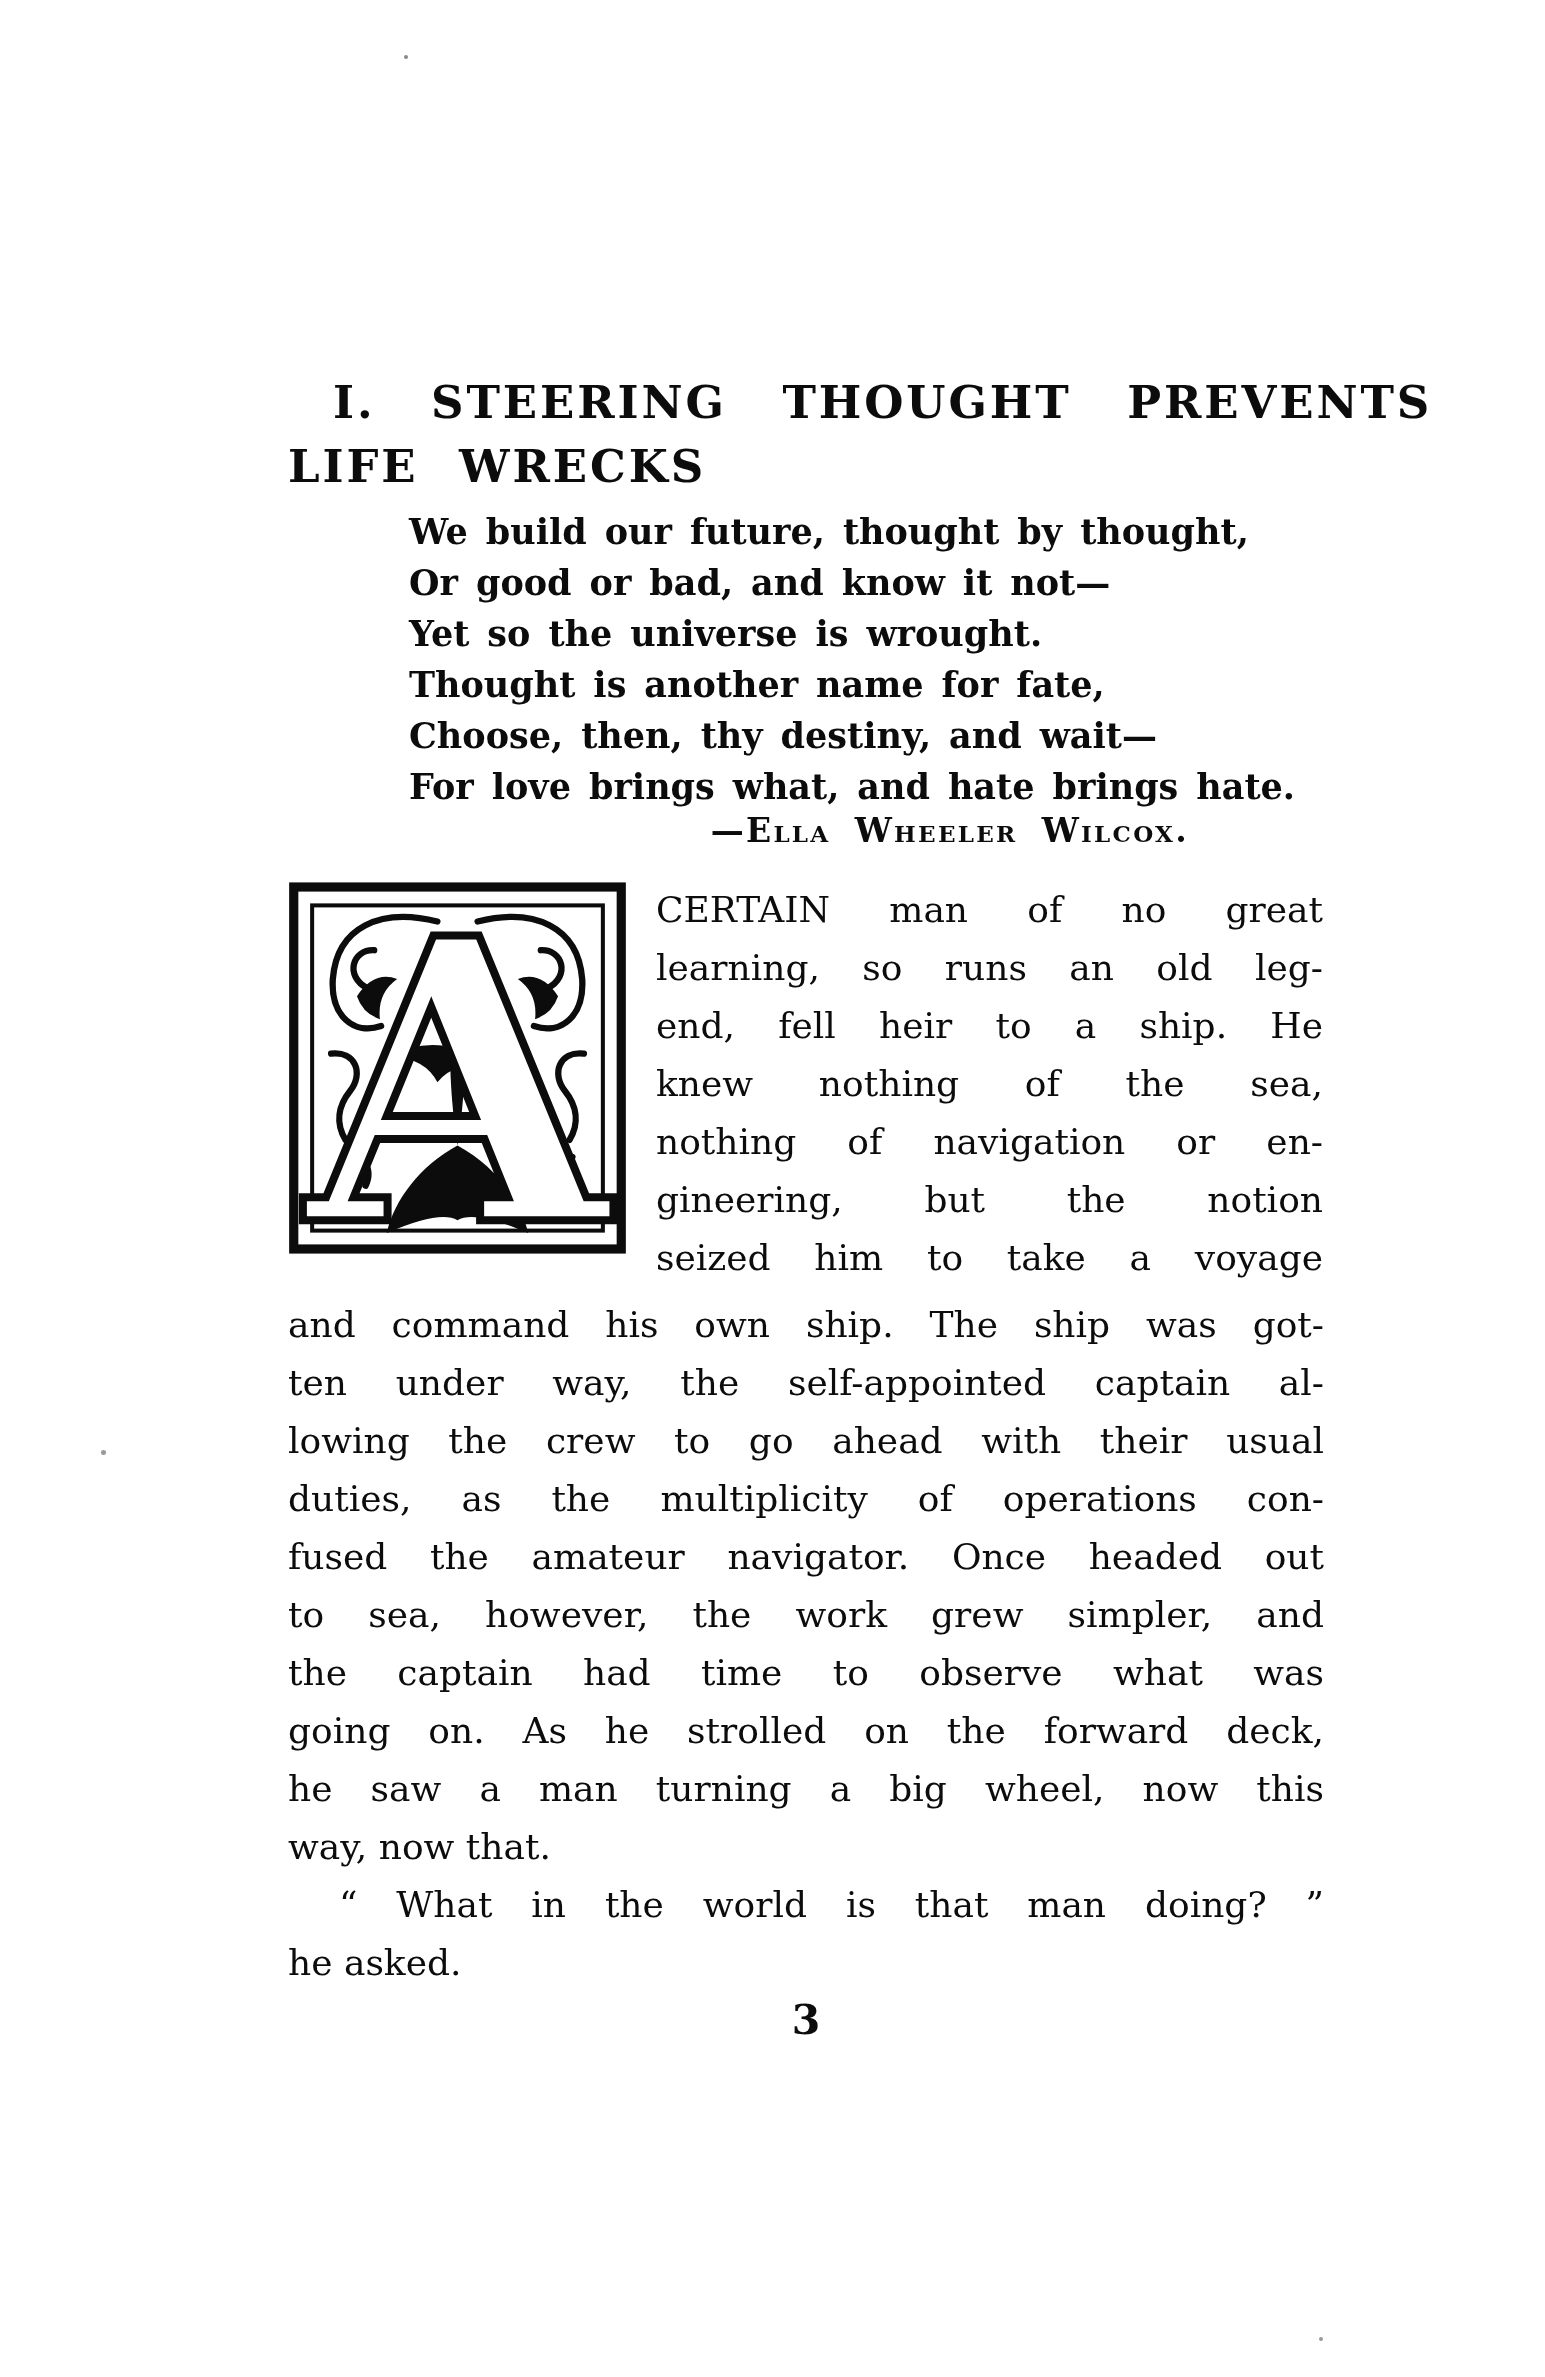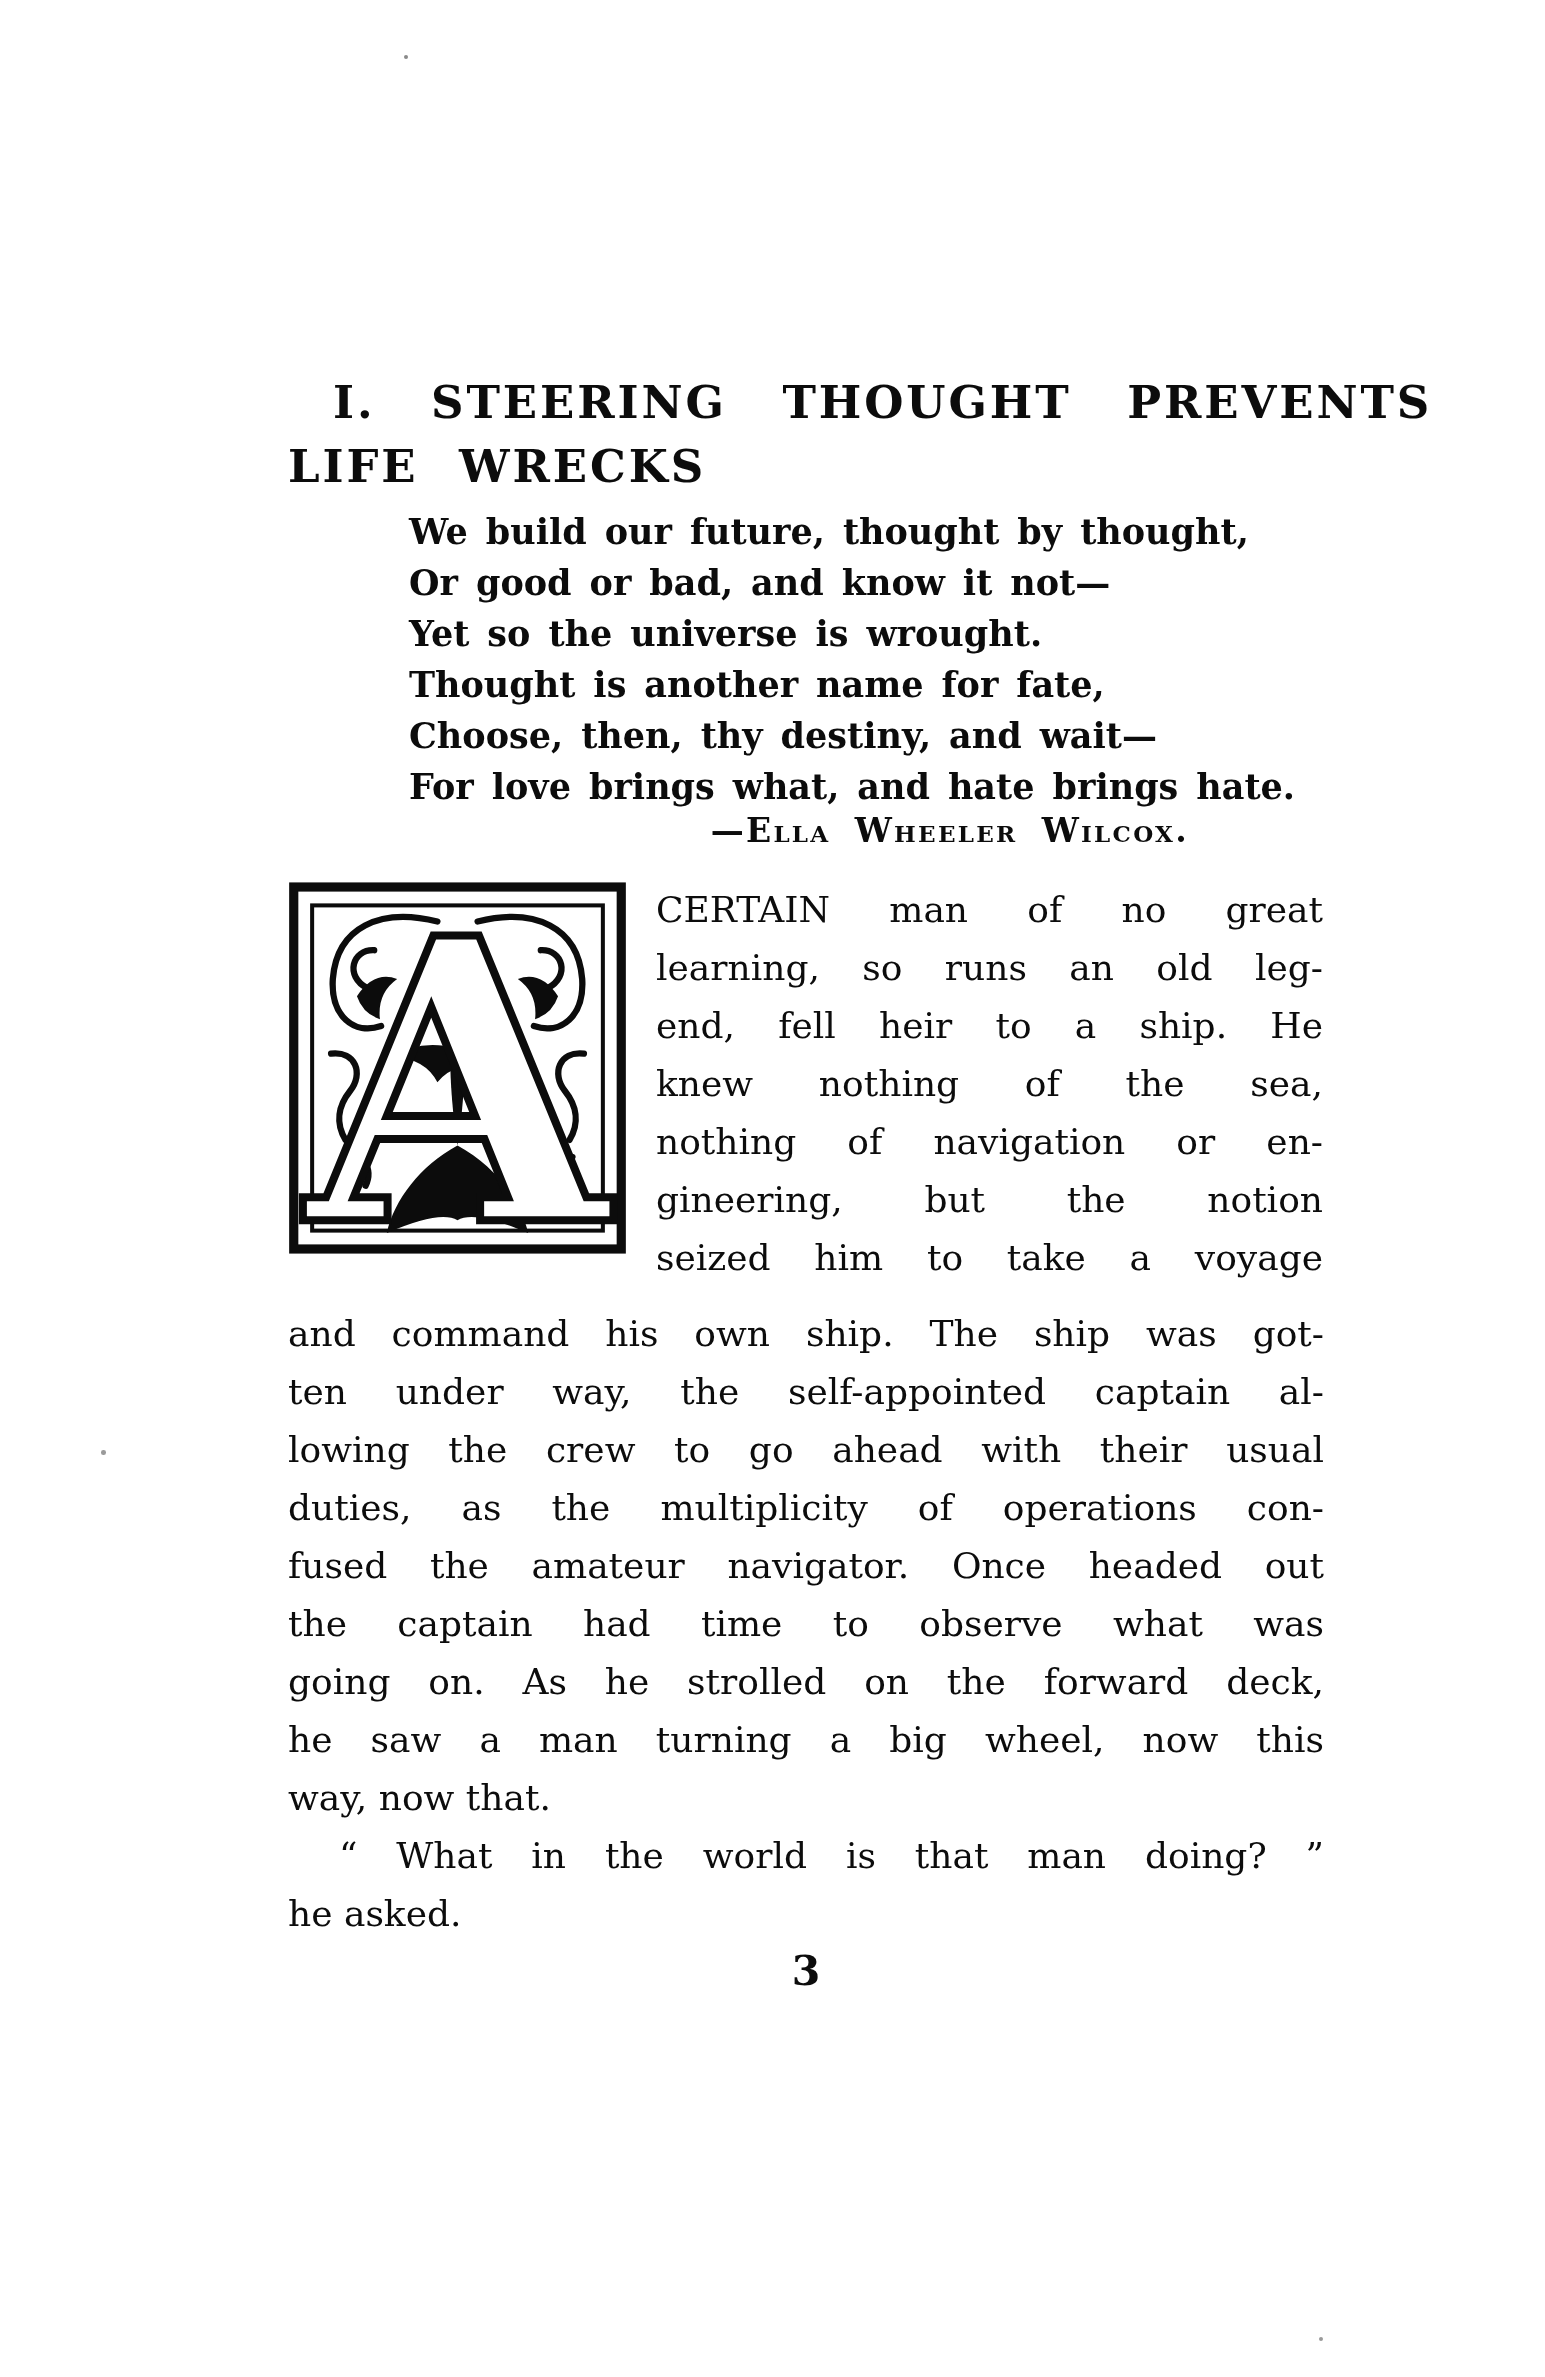--- a/index.html
+++ b/index.html
@@ -60,21 +60,21 @@
   .line{
     font-size:36px;
     line-height:58px;
     text-align:justify;
     text-align-last:justify;
   }
   .line.left{
     text-align:left;
     text-align-last:left;
   }
-  .full-block{margin-top:18px;width:1036px;}
+  .full-block{margin-top:9px;width:1036px;}
   .indent{padding-left:51px;}
   .pagenum{
     margin-top:7px;
     text-align:center;
     font-weight:700;
     font-size:41px;
     line-height:43px;
   }
   .speck{
     position:absolute;
@@ -144,20 +144,21 @@
         <div class="line">seized him to take a voyage</div>
       </div>
     </div>
 
     <div class="full-block">
       <div class="line">and command his own ship. The ship was got-</div>
       <div class="line">ten under way, the self-appointed captain al-</div>
       <div class="line">lowing the crew to go ahead with their usual</div>
       <div class="line">duties, as the multiplicity of operations con-</div>
       <div class="line">fused the amateur navigator. Once headed out</div>
+      <div class="line">to sea, however, the work grew simpler, and</div>
       <div class="line">the captain had time to observe what was</div>
       <div class="line">going on. As he strolled on the forward deck,</div>
       <div class="line">he saw a man turning a big wheel, now this</div>
       <div class="line left">way, now that.</div>
       <div class="line indent">“ What in the world is that man doing? ”</div>
       <div class="line left">he asked.</div>
     </div>
 
     <div class="pagenum">3</div>
 

